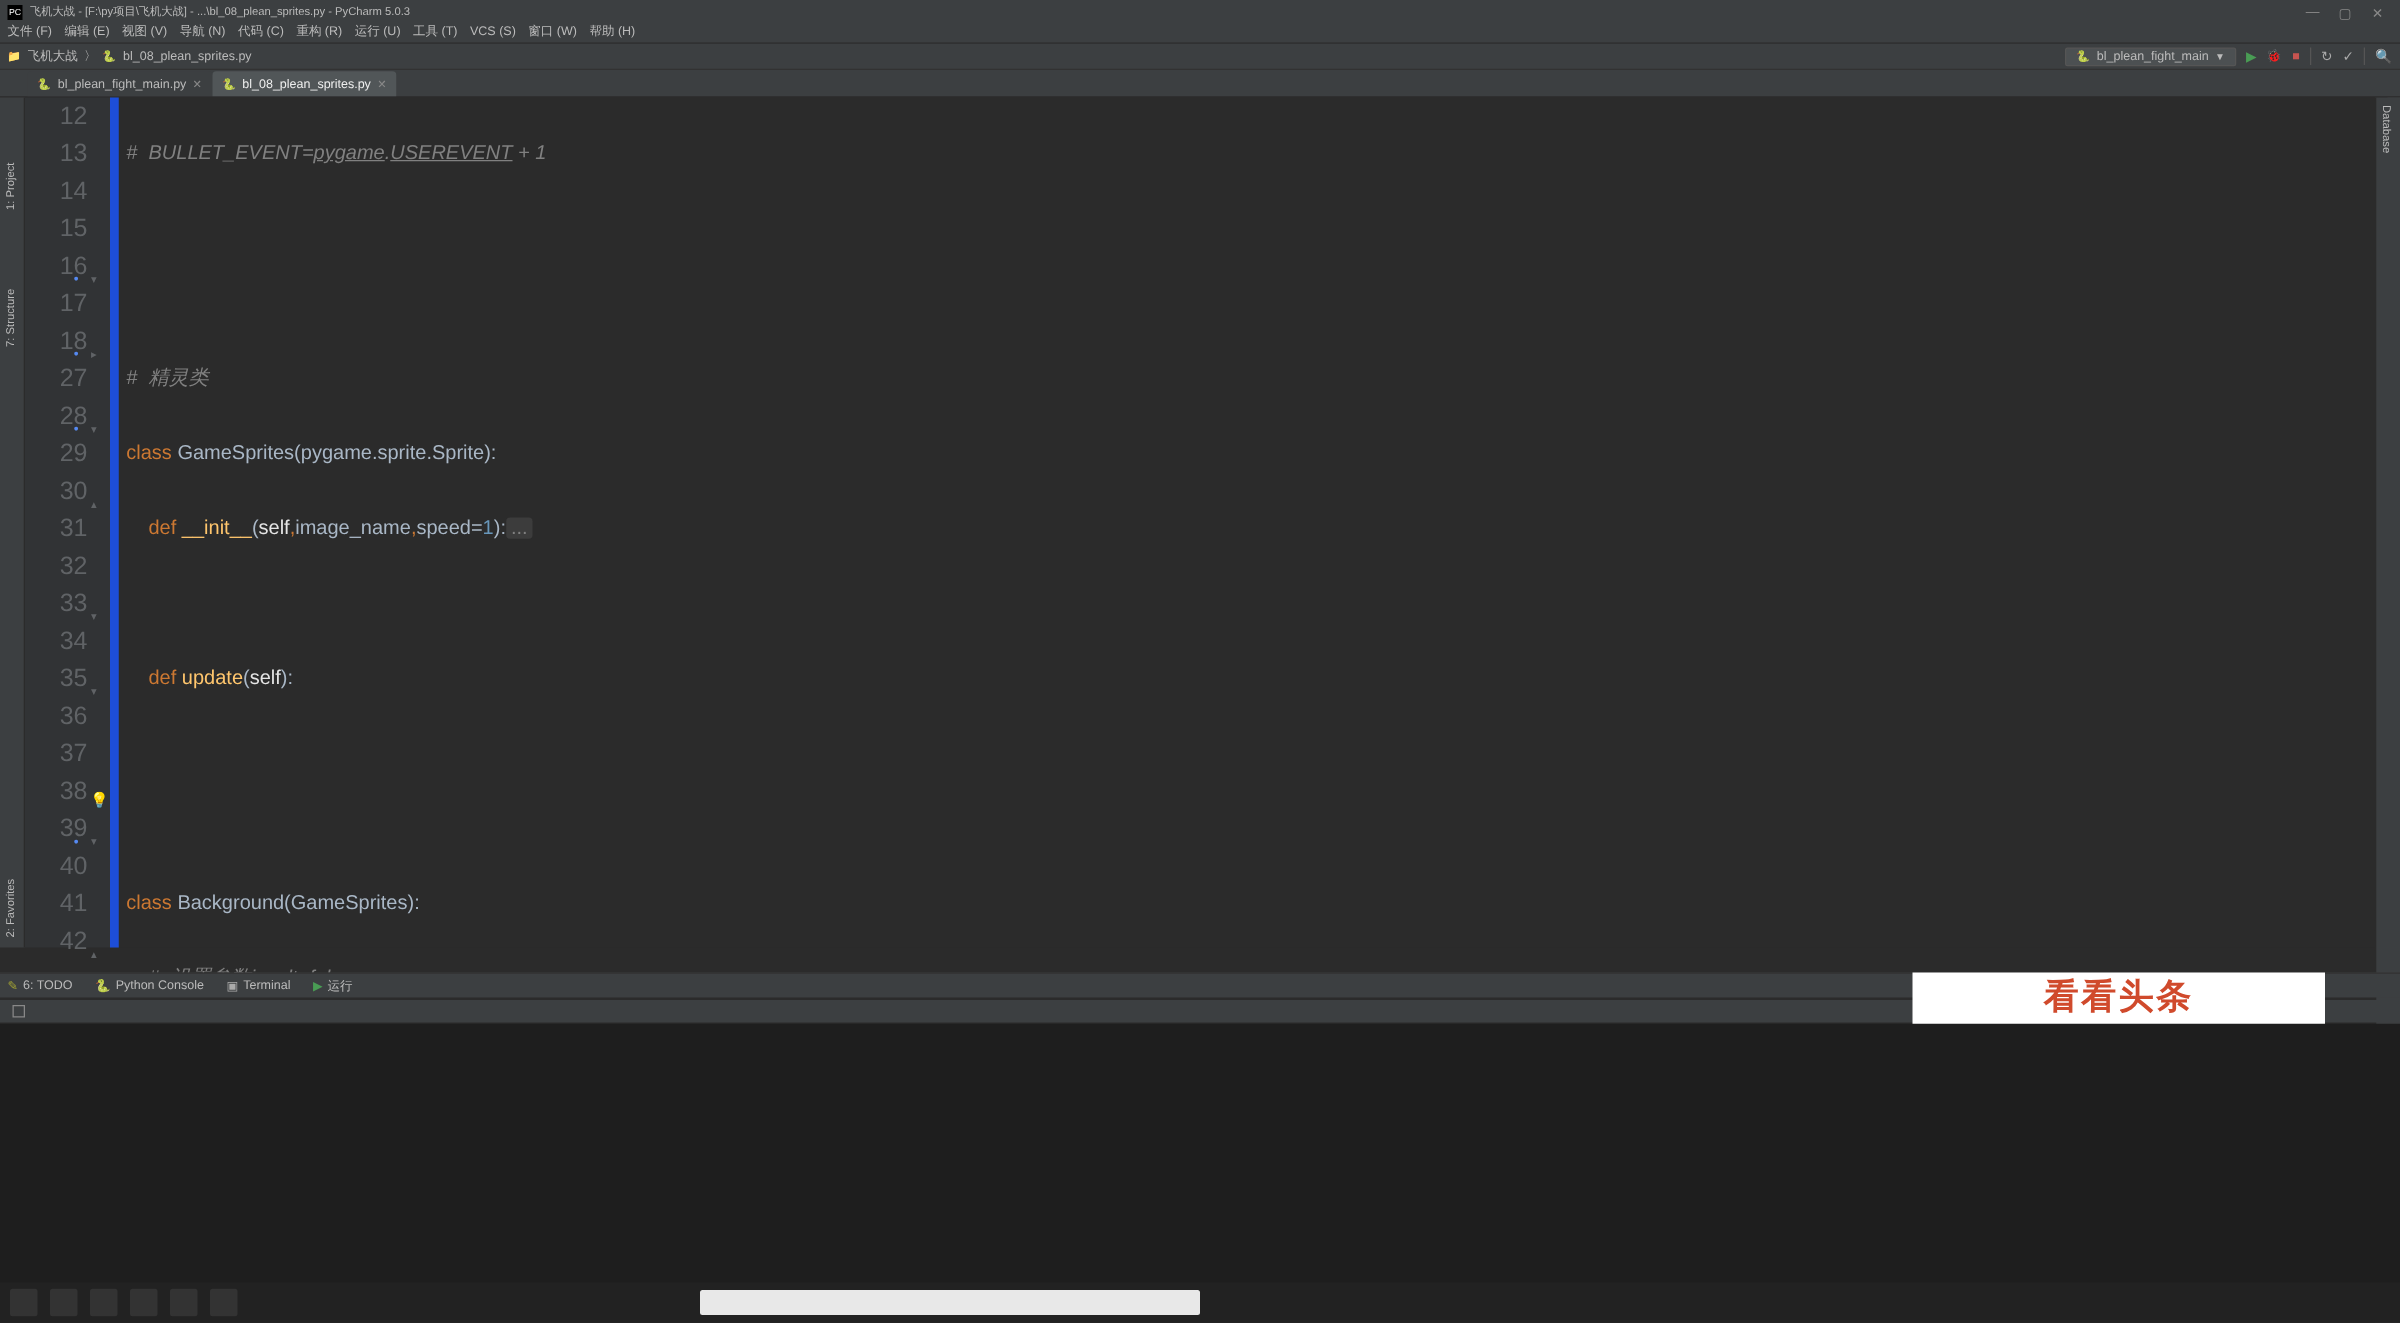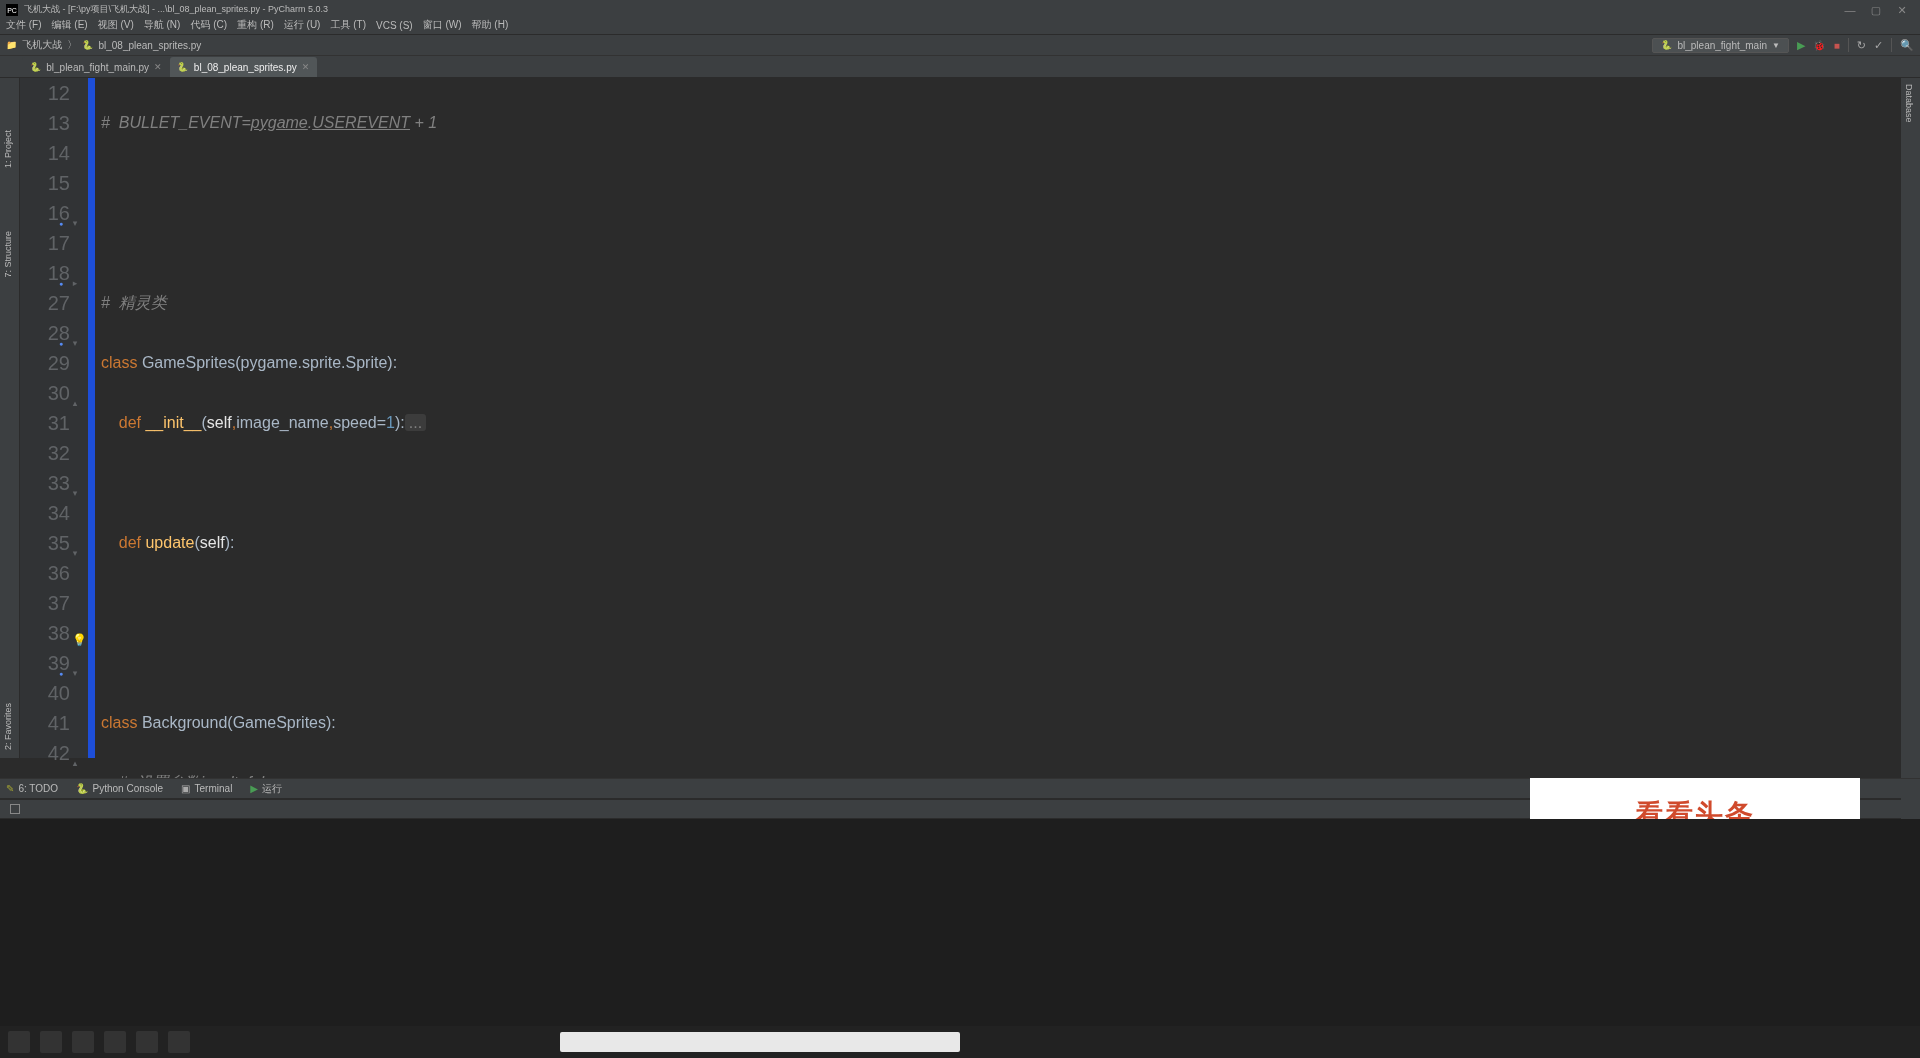--- a/index.html
+++ b/index.html
@@ -55,21 +55,21 @@
     .c-default { color: #a9b7c6; }
     .c-fold { background: #3c3c3c; color:#808080; padding: 0 4px; border-radius: 3px; }
     .scroll-marks { width:10px; background:#3c3f41; position:relative; }
     .bottom-bar { position: absolute; left: 0; right: 0; bottom: 260px; height: 20px; background: #3c3f41; display: flex; align-items: center; padding: 0 6px; font-size: 10px; color: #bbb; gap: 18px; border-top: 1px solid #323232; }
     .bottom-bar .b-item { display: flex; align-items: center; gap: 4px; }
     .bottom-bar .todo-i { color:#a1a133; }
     .bottom-bar .term-i { color:#aaa; }
     .bottom-bar .play-i { color:#499c54; }
     .status-bar { position: absolute; left: 0; right: 0; bottom: 240px; height: 18px; background: #3c3f41; display: flex; align-items: center; padding: 0 6px; font-size: 9px; color: #bbb; }
     .status-bar .sq { width:10px; height:10px; border:1px solid #888; margin-left:4px; }
-    .watermark { position: absolute; right: 60px; bottom: 212px; width: 330px; height: 68px; background: #fff; color: #d04a2c; display:flex; align-items:center; justify-content:flex-end; flex-direction:column; }
+    .watermark { position: absolute; right: 60px; bottom: 212px; width: 330px; height: 68px; background: #fff; color: #d04a2c; display:flex; align-items:center; justify-content:space-between; flex-direction:column; }
     .watermark .big { font-size: 28px; font-weight: bold; letter-spacing: 2px; }
     .watermark .small { font-size: 11px; color: #888; }
     .taskbar-area { position:absolute; left:0; right:0; bottom:0; height:239px; background:#1e1e1e; }
     .taskbar { position:absolute; left:0; right:0; bottom:0; height:32px; background:#222; display:flex; align-items:center; padding:0 8px; gap:10px; }
     .taskbar .tb-ic { width:22px; height:22px; background:#333; border-radius:2px; }
     .taskbar .search-bar { flex:1; max-width:400px; height:20px; background:#e8e8e8; margin-left: 360px; border-radius:2px; }
   </style>
 </head>
 <body>
 

